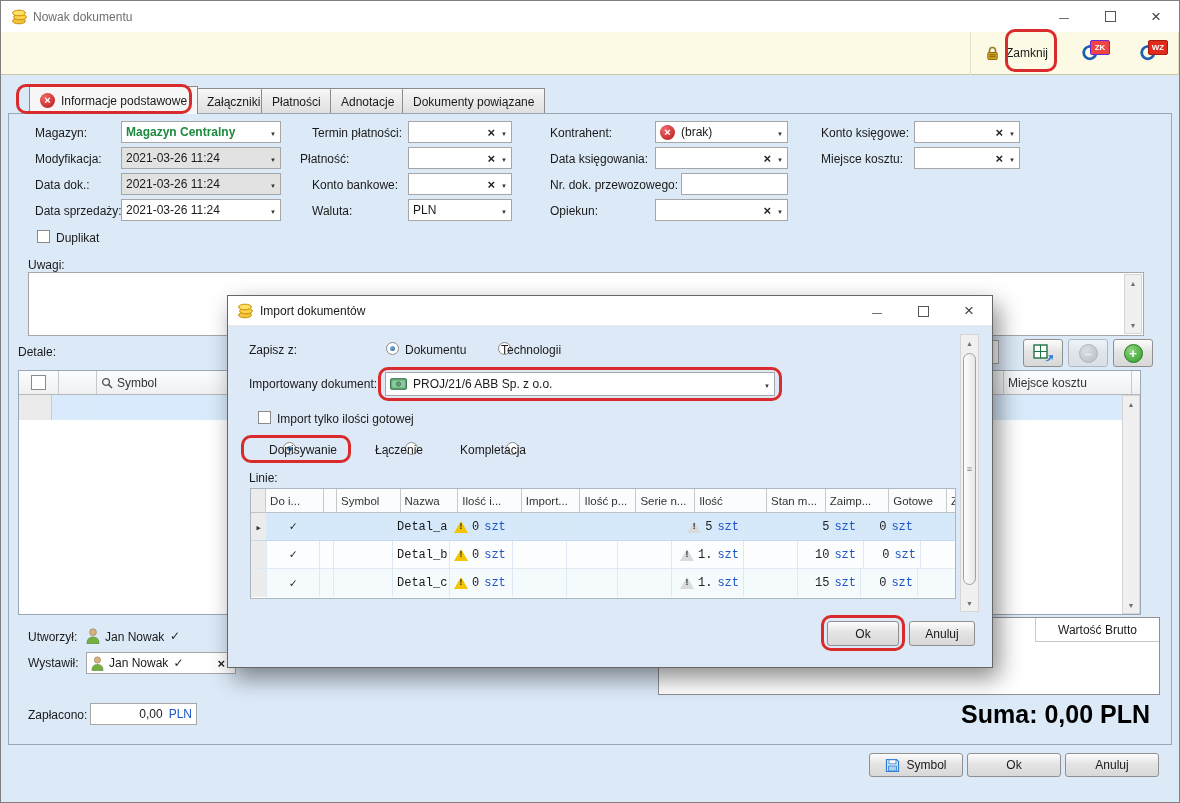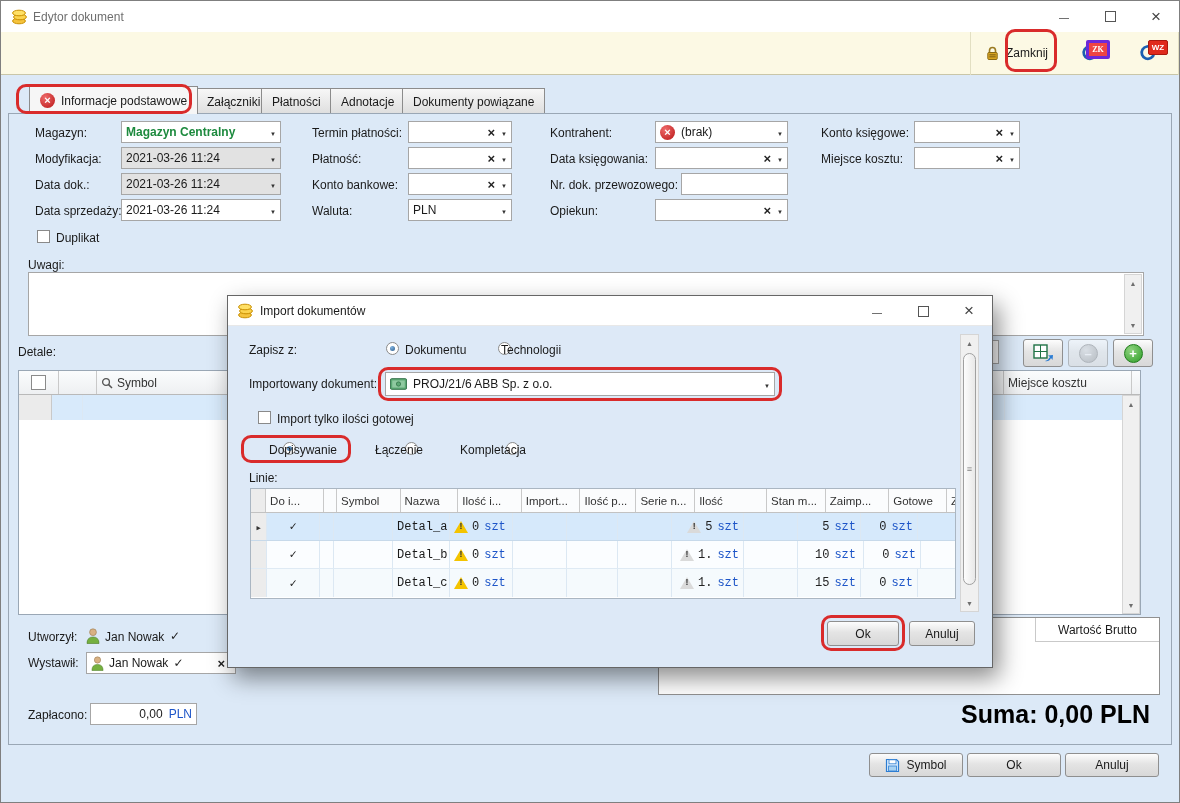--- a/index.html
+++ b/index.html
@@ -14,21 +14,21 @@
   .winbtn{width:46px;height:31px;display:flex;align-items:center;justify-content:center;color:#444;font-size:13px;}
   .g-min::before{content:"—";font-size:10px;}
   .g-max{width:9px;height:9px;border:1px solid #555;display:inline-block;}
   .g-close::before{content:"×";font-size:17px;}
   .toolbar{left:1px;top:32px;width:1178px;height:43px;background:#fcf9e4;border-bottom:1px solid #c9c6a8;display:flex;align-items:center;justify-content:flex-end;}
   .tbsep{width:1px;height:43px;background:#e2dfc2;}
   .tbtn{height:43px;display:flex;align-items:center;gap:6px;padding:0 14px;cursor:pointer;}
   .badgewrap{position:relative;width:22px;height:20px;}
   .badge{position:absolute;top:-3px;right:-8px;min-width:16px;height:13px;border-radius:2px;color:#fff;
          font-size:8px;font-weight:bold;display:flex;align-items:center;justify-content:center;padding:0 1px;}
-  .badge.green{background:#ef4444;border:3px solid #6d28d9;font-family:Liberation Serif, serif;}
+  .badge.green{background:#ef4444;border:1px solid #6d28d9;}
   .badge.red{background:#e02a1c;border:1px solid #a81districts0f;}
   
   .tab{top:88px;height:26px;border:1px solid #8c8c8c;border-bottom:none;background:linear-gradient(#f7f7f7,#dedede);
        display:flex;align-items:center;gap:6px;padding:0 10px;font-size:12px;}
   .tab.active{background:#f6f6f6;height:28px;top:86px;z-index:3;}
   .tabline{left:8px;top:113px;width:1164px;height:632px;border:1px solid #9aa7b5;background:transparent;z-index:1;}
   
   .lbl{font-size:12px;color:#1a1a1a;white-space:nowrap;}
   .combo,.tbox{height:22px;background:#fff;border:1px solid #a6a6a6;display:flex;align-items:center;
        font-size:12px;padding:0 4px;}
@@ -82,21 +82,21 @@
 <body>
 
 <div class="abs win-frame"></div>
 
 <div class="abs titlebar">
   <svg class="abs" style="left:10px;top:8px" width="17" height="16" viewBox="0 0 17 16">
     <ellipse cx="8" cy="12" rx="6.4" ry="2.8" fill="#f5c33d" stroke="#c98f00"></ellipse>
     <ellipse cx="9" cy="8" rx="6.4" ry="2.8" fill="#fbd34f" stroke="#c98f00"></ellipse>
     <ellipse cx="8" cy="4" rx="6.4" ry="2.8" fill="#ffe066" stroke="#c98f00"></ellipse>
   </svg>
-  <span class="title" style="margin-left:32px">Edytor dokument</span>
+  <span class="title" style="margin-left:32px">Nowak dokumentu</span>
   <div class="winbtns">
     <div class="winbtn">
         <span class="g-min"></span>
       </div>
     <div class="winbtn">
         <span class="g-max"></span>
       </div>
     <div class="winbtn">
         <span class="g-close"></span>
       </div>
@@ -184,21 +184,21 @@
 
 <span class="abs cb" style="left:37px;top:230px"></span>
 <span class="abs lbl" style="left:56px;top:231px">Duplikat</span>
 
 <span class="abs lbl" style="left:312px;top:126px">Termin płatności:</span>
 <div class="abs combo" style="left:408px;top:121px;width:104px">
   <span class="sp"></span>
     <span class="cx"></span>
     <span class="carr"></span>
 </div>
-<span class="abs lbl" style="left:312px;top:152px">Płatność:</span>
+<span class="abs lbl" style="left:300px;top:152px">Płatność:</span>
 <div class="abs combo" style="left:408px;top:147px;width:104px">
   <span class="sp"></span>
     <span class="cx"></span>
     <span class="carr"></span>
 </div>
 <span class="abs lbl" style="left:312px;top:178px">Konto bankowe:</span>
 <div class="abs combo" style="left:408px;top:173px;width:104px">
   <span class="sp"></span>
     <span class="cx"></span>
     <span class="carr"></span>

